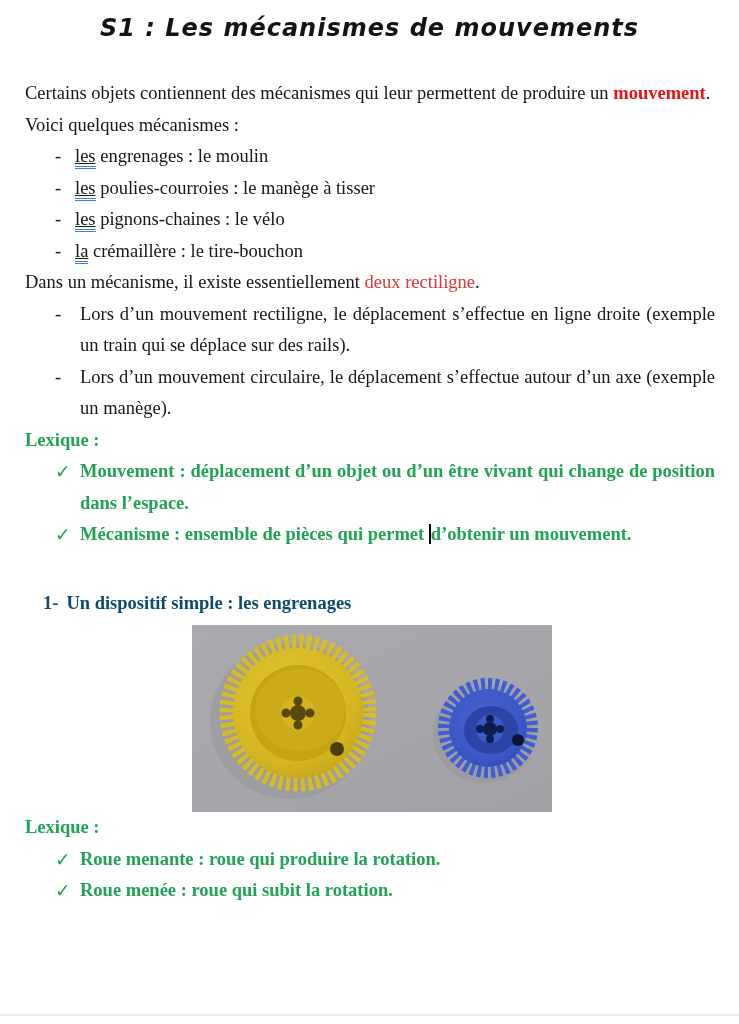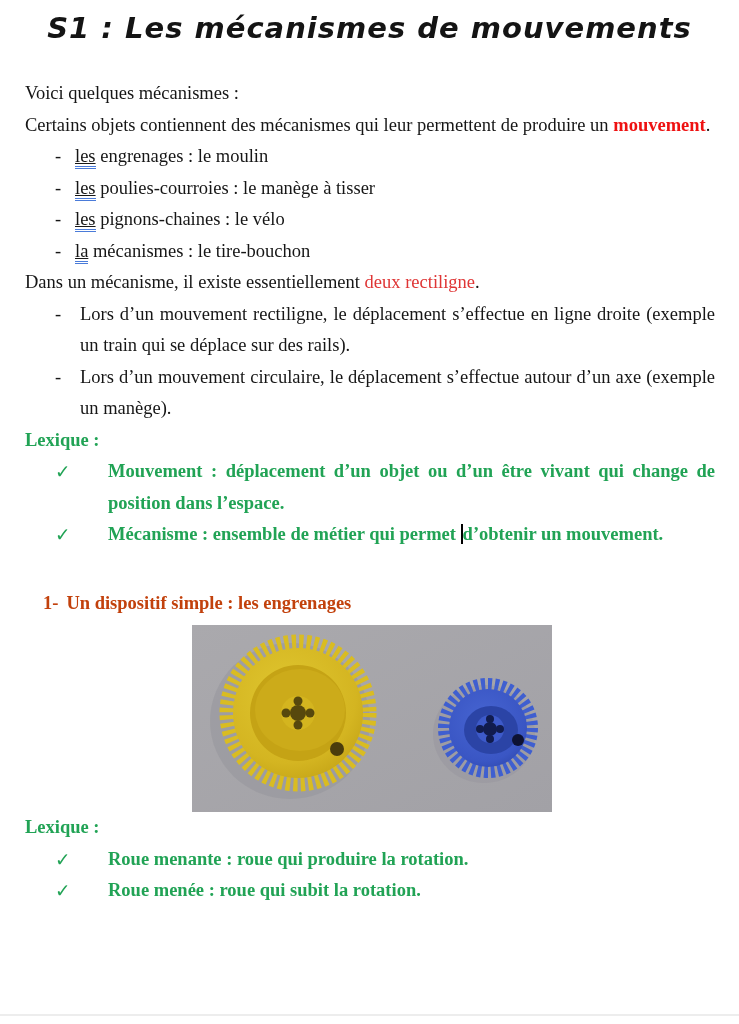--- a/index.html
+++ b/index.html
@@ -4,75 +4,75 @@
 <style>
   html,body{margin:0;padding:0;}
   body{
     width:739px;height:1024px;background:#ffffff;overflow:hidden;
     font-family:"Liberation Serif",serif;color:#161616;
   }
   .page{position:relative;width:739px;height:1024px;background:#fff;}
   .title{
     padding-top:8px;text-align:center;
     font-family:"DejaVu Sans",sans-serif;font-style:italic;font-weight:600;
-    font-size:29px;line-height:40px;letter-spacing:1px;color:#141414;
+    font-size:24px;line-height:40px;letter-spacing:1px;color:#141414;
   }
   .content{margin:30px 24px 0 25px;font-size:18.5px;line-height:31.5px;}
   .content p{margin:0;text-align:justify;}
   .nowrap{white-space:nowrap;}
   .red{color:#df3535;}
   .redb{color:#ee1111;font-weight:bold;}
-  .green{color:#21a355;font-weight:bold;margin-left:28px;}
+  .green{color:#21a355;font-weight:bold;}
   .li{display:flex;align-items:flex-start;padding-left:30px;}
   .li .marker{flex:0 0 20px;}
   .li .marker-w{flex:0 0 25px;}
   .li .li-text{flex:1;text-align:justify;}
   .check{font-family:"DejaVu Sans",sans-serif;color:#21a355;font-weight:bold;}
   .gram{
     text-decoration:underline;text-decoration-thickness:1px;
     border-bottom:3px double #4a7bd9;
   }
   .caret{
     display:inline-block;width:2px;height:20px;background:#000;
     vertical-align:-4px;
   }
-  .heading{padding-left:18px;color:#c2410c;font-weight:bold;}
+  .heading{padding-left:18px;color:#0c4a6e;font-weight:bold;}
   .hnum{margin-right:8px;}
   .indent{padding-left:68px;}
   .photo-wrap{margin:6px 0 0 167px;width:360px;height:187px;line-height:0;}
   .page-edge{position:absolute;left:0;right:0;top:1014px;height:2px;background:#ededed;}
 </style>
 </head>
 <body>
 
 <div class="page">
 
   <div class="title">S1 : Les mécanismes de mouvements</div>
 
   <div class="content">
 
+    <p class="nowrap"><span>Certains objets contiennent des mécanismes qui leur permettent de produire un </span><span class="redb">mouvement</span><span>.</span></p>
+
     <p class="nowrap">Voici quelques mécanismes :</p>
-
-    <p class="nowrap"><span>Certains objets contiennent des mécanismes qui leur permettent de produire un </span><span class="redb">mouvement</span><span>.</span></p>
 
     <div class="li nowrap">
       <span class="marker">-</span>
       <span class="li-text"><span class="gram">les</span><span> engrenages : le moulin</span></span>
     </div>
     <div class="li nowrap">
       <span class="marker">-</span>
       <span class="li-text"><span class="gram">les</span><span> poulies-courroies : le manège à tisser</span></span>
     </div>
     <div class="li nowrap">
       <span class="marker">-</span>
       <span class="li-text"><span class="gram">les</span><span> pignons-chaines : le vélo</span></span>
     </div>
     <div class="li nowrap">
       <span class="marker">-</span>
-      <span class="li-text"><span class="gram">la</span><span> mécanismes : le tire-bouchon</span></span>
+      <span class="li-text"><span class="gram">la</span><span> crémaillère : le tire-bouchon</span></span>
     </div>
 
     <p class="nowrap"><span>Dans un mécanisme, il existe essentiellement </span><span class="red">deux rectiligne</span><span>.</span></p>
 
     <div class="li">
       <span class="marker-w">-</span>
       <span class="li-text">Lors d’un mouvement rectiligne, le déplacement s’effectue en ligne droite (exemple un train qui se déplace sur des rails).</span>
     </div>
     <div class="li">
       <span class="marker-w">-</span>
@@ -80,21 +80,21 @@
     </div>
 
     <p class="green nowrap">Lexique :</p>
 
     <div class="li">
       <span class="marker-w check">✓</span>
       <span class="li-text green">Mouvement : déplacement d’un objet ou d’un être vivant qui change de position dans l’espace.</span>
     </div>
     <div class="li">
       <span class="marker-w check">✓</span>
-      <span class="li-text green"><span>Mécanisme : ensemble de métier qui permet </span><span class="caret"></span><span>d’obtenir un mouvement.</span></span>
+      <span class="li-text green"><span>Mécanisme : ensemble de pièces qui permet </span><span class="caret"></span><span>d’obtenir un mouvement.</span></span>
     </div>
 
     <p class="heading nowrap" style="margin-top:37px;"><span class="hnum">1-</span><span>Un dispositif simple : les engrenages</span></p>
 
 
     <div class="photo-wrap">
       <svg width="360" height="187" viewBox="0 0 360 187" xmlns="http://www.w3.org/2000/svg">
         <defs>
           <radialGradient id="ybody" cx="42%" cy="36%" r="75%">
             <stop offset="0%" stop-color="#e0c730"></stop>

